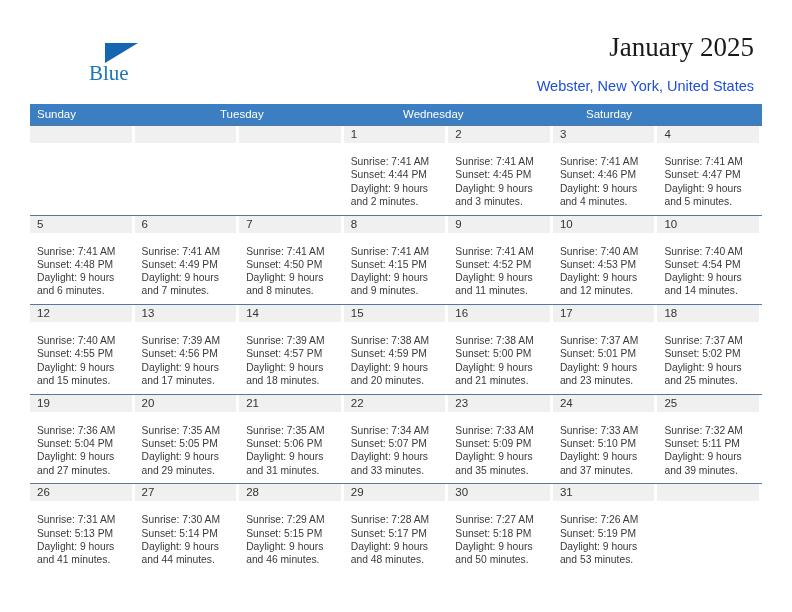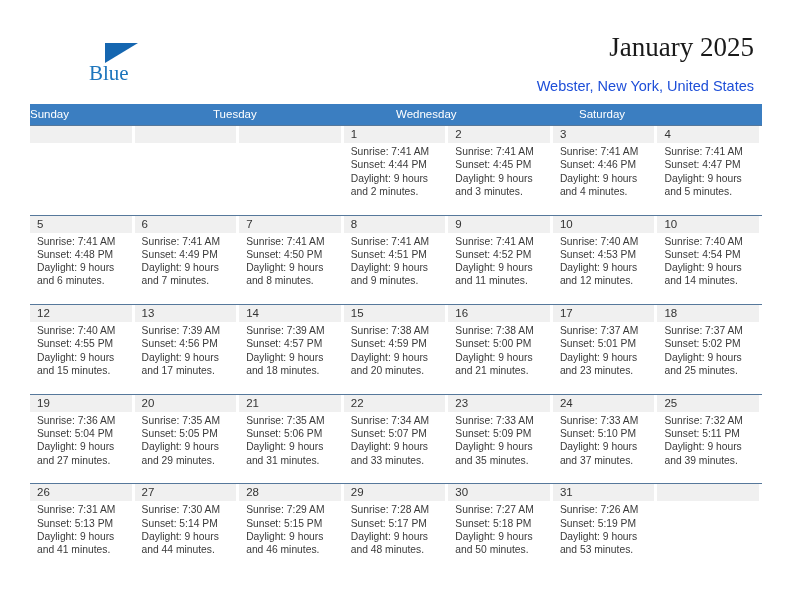--- a/index.html
+++ b/index.html
@@ -94,20 +94,21 @@
   .dow-row {
     display: flex;
     width: 100%;
     background: #3b7ec1;
   }
   .dow {
     flex: 1 1 0;
     box-sizing: border-box;
     height: 21px;
     line-height: 21px;
+    padding-left: 7px;
     font-size: 11.5px;
     color: #ffffff;
     overflow: hidden;
     white-space: nowrap;
   }
 
   .week {
     display: flex;
     width: 100%;
     height: 89.6px;
@@ -134,21 +135,21 @@
     background: #f0f0f0;
     height: 17px;
     line-height: 17px;
     padding-left: 7px;
     font-size: 11.5px;
     color: #333333;
     box-sizing: border-box;
   }
   .details {
     padding-left: 7px;
-    padding-top: 2px;
+    padding-top: 12px;
     font-size: 10.3px;
     line-height: 13.3px;
     color: #3a3a3a;
   }
   .details div { white-space: nowrap; }
 </style>
 </head>
 <body>
 
 <div class="page">
@@ -285,21 +286,21 @@
           <div>Daylight: 9 hours</div>
           <div>and 8 minutes.</div>
         </div>
       </div>
         </div>
       <div class="cell">
           <div class="cell-inner">
         <div class="daynum-band">8</div>
         <div class="details">
           <div>Sunrise: 7:41 AM</div>
-          <div>Sunset: 4:51 PM</div>
+          <div>Sunset: 4:15 PM</div>
           <div>Daylight: 9 hours</div>
           <div>and 9 minutes.</div>
         </div>
       </div>
         </div>
       <div class="cell">
           <div class="cell-inner">
         <div class="daynum-band">9</div>
         <div class="details">
           <div>Sunrise: 7:41 AM</div>

